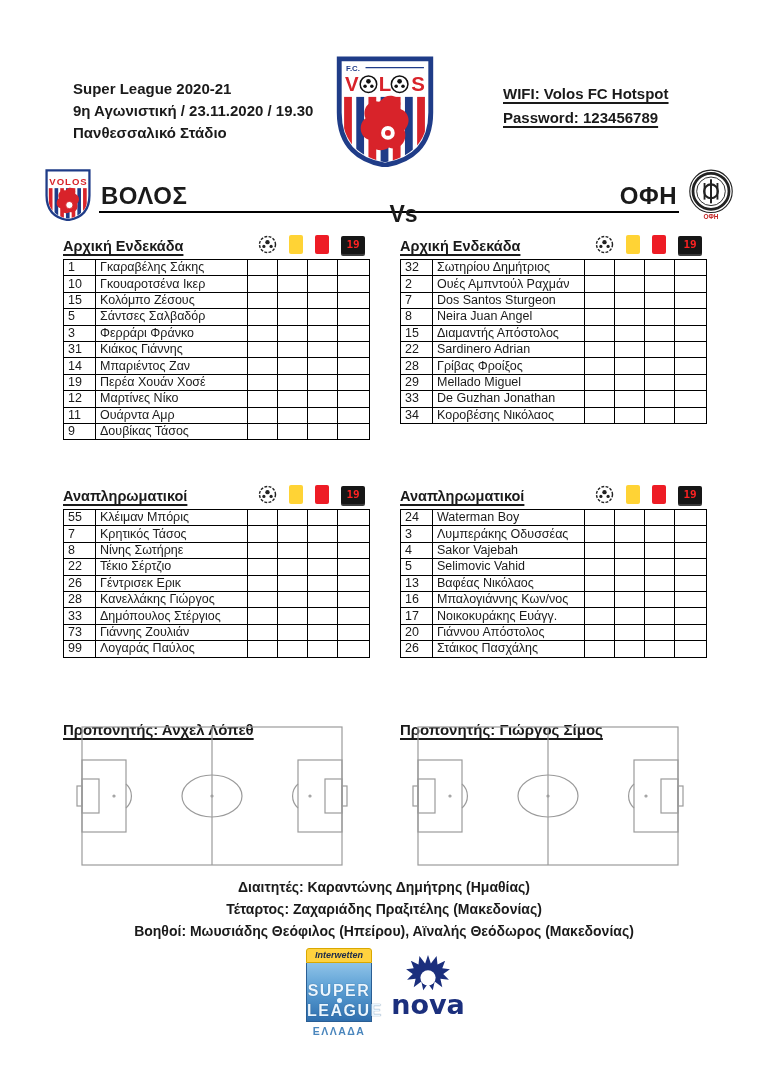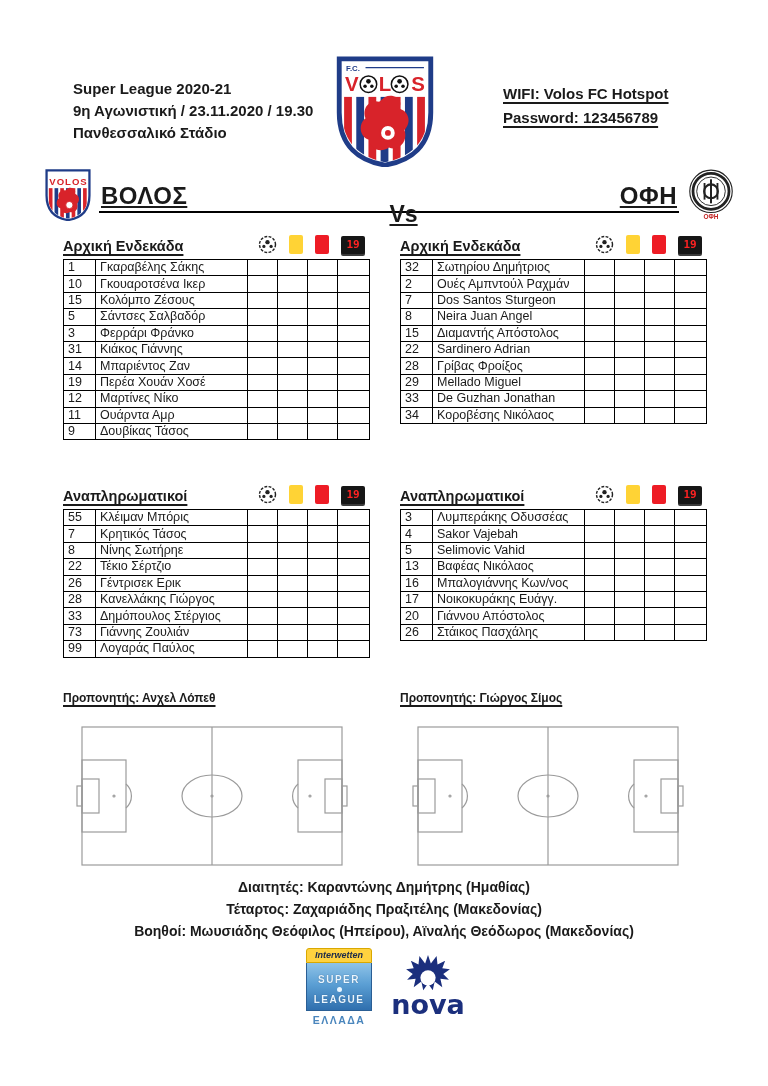--- a/index.html
+++ b/index.html
@@ -10,21 +10,21 @@
 
   
   .hdr-left{position:absolute;left:73px;top:78px;font-size:15px;font-weight:700;line-height:22px;}
   .hdr-right{position:absolute;left:503px;top:82px;font-size:15px;font-weight:700;line-height:24px;}
   .volos-logo-big{position:absolute;left:336px;top:56px;}
 
   
   .match-row{position:absolute;left:45px;top:168px;width:690px;display:flex;align-items:center;}
   .volos-logo-small{flex:0 0 auto;margin-right:8px;}
   .match-line{flex:1;display:flex;justify-content:space-between;align-items:flex-start;
-              border-bottom:2.6px solid #000;padding:0 2px 1px 2px;text-decoration:underline;}
+              border-bottom:2.6px solid #000;padding:0 2px 1px 2px;}
   .match-line .team{font-size:24px;font-weight:700;letter-spacing:.5px;}
   .match-line .vs{font-size:23px;font-weight:700;position:relative;top:19px;}
   .ofi-logo{flex:0 0 auto;margin-left:8px;}
 
   
   .cl{left:63px;} .cr{left:400px;}
   .sec-hdr{position:absolute;width:306px;display:flex;justify-content:space-between;align-items:flex-end;height:24px;}
   .t-sh1{top:230px;} .t-sh2{top:480px;}
   .sec-label{font-size:14.5px;font-weight:700;text-decoration:underline;text-decoration-thickness:1.6px;text-underline-offset:3px;}
   .legend{display:flex;align-items:center;gap:12px;margin-right:4px;}
@@ -38,38 +38,38 @@
   
   .ptable{position:absolute;border-collapse:collapse;table-layout:fixed;width:306px;}
   .t-tab1{top:259px;} .t-tab2{top:509px;}
   .ptable td{border:1.6px solid #000;height:15.4px;font-size:12.5px;line-height:15px;
              padding:0 2px 0 4px;white-space:nowrap;overflow:hidden;}
   .ptable .c-num{width:28px;}
   .ptable .c-name{width:148px;}
   .ptable .c-e{width:26px;}
 
   
-  .coach{position:absolute;top:691px;font-size:12px;font-weight:700;text-decoration:underline;
+  .coach{position:absolute;top:721px;font-size:15px;font-weight:700;text-decoration:underline;
          text-decoration-thickness:1.6px;text-underline-offset:3px;}
 
   
   .pitch{position:absolute;top:722px;width:272px;height:150px;}
   .pitch-l{left:76px;} .pitch-r{left:412px;}
 
   
   .officials{position:absolute;top:876px;left:0;width:768px;text-align:center;
              font-size:14px;font-weight:700;line-height:22px;}
 
   
   .sl-logo{position:absolute;left:306px;top:948px;width:66px;}
   .sl-sponsor{background:var(--superleague-yellow,#FFD23F);color:#1b2a4a;font-style:italic;font-weight:700;
               font-size:9px;line-height:13px;text-align:center;border:1px solid #d9a800;border-radius:3px 3px 0 0;}
   .sl-main{background:linear-gradient(180deg,#8fc3e8 0%,#5b9fd4 45%,#2f6fae 100%);color:#eaf6ff;
-           font-weight:700;font-size:10px;line-height:13px;text-align:center;letter-spacing:1.5px;
-           padding:10px 0 4px;border:1px solid #2a5e94;border-top:none;text-shadow:0 0 1px #1c4a78;}
+           font-weight:700;font-size:16px;line-height:13px;text-align:center;letter-spacing:1.5px;
+           padding:21px 0 4px;border:1px solid #2a5e94;border-top:none;text-shadow:0 0 1px #1c4a78;}
   .sl-dot{width:5px;height:5px;border-radius:50%;background:#eaf6ff;margin:1px auto;}
   .sl-gr{color:#4a86bd;font-weight:700;font-size:10.5px;letter-spacing:1.5px;text-align:center;margin-top:3px;}
   .nova-logo{position:absolute;left:386px;top:954px;width:84px;text-align:center;}
   .nova-text{font-family:"DejaVu Sans",sans-serif;font-weight:700;font-size:27px;line-height:22px;
              color:var(--nova-blue,#1B2F7D);margin-top:-4px;}
 </style>
 </head>
 <body>
 
 <div class="page">
@@ -541,20 +541,28 @@
     <colgroup>
         <col style="width:32px">
         <col style="width:152px">
         <col style="width:30px">
         <col style="width:30px">
         <col style="width:30px">
         <col style="width:32px">
       </colgroup>
     <tbody>
 
+        <tr>
+          <td class="c-num">24</td>
+          <td class="c-name">Waterman Boy</td>
+          <td class="c-e"></td>
+          <td class="c-e"></td>
+          <td class="c-e"></td>
+          <td class="c-e"></td>
+        </tr>
 
         <tr>
           <td class="c-num">3</td>
           <td class="c-name">Λυμπεράκης Οδυσσέας</td>
           <td class="c-e"></td>
           <td class="c-e"></td>
           <td class="c-e"></td>
           <td class="c-e"></td>
         </tr>
 

